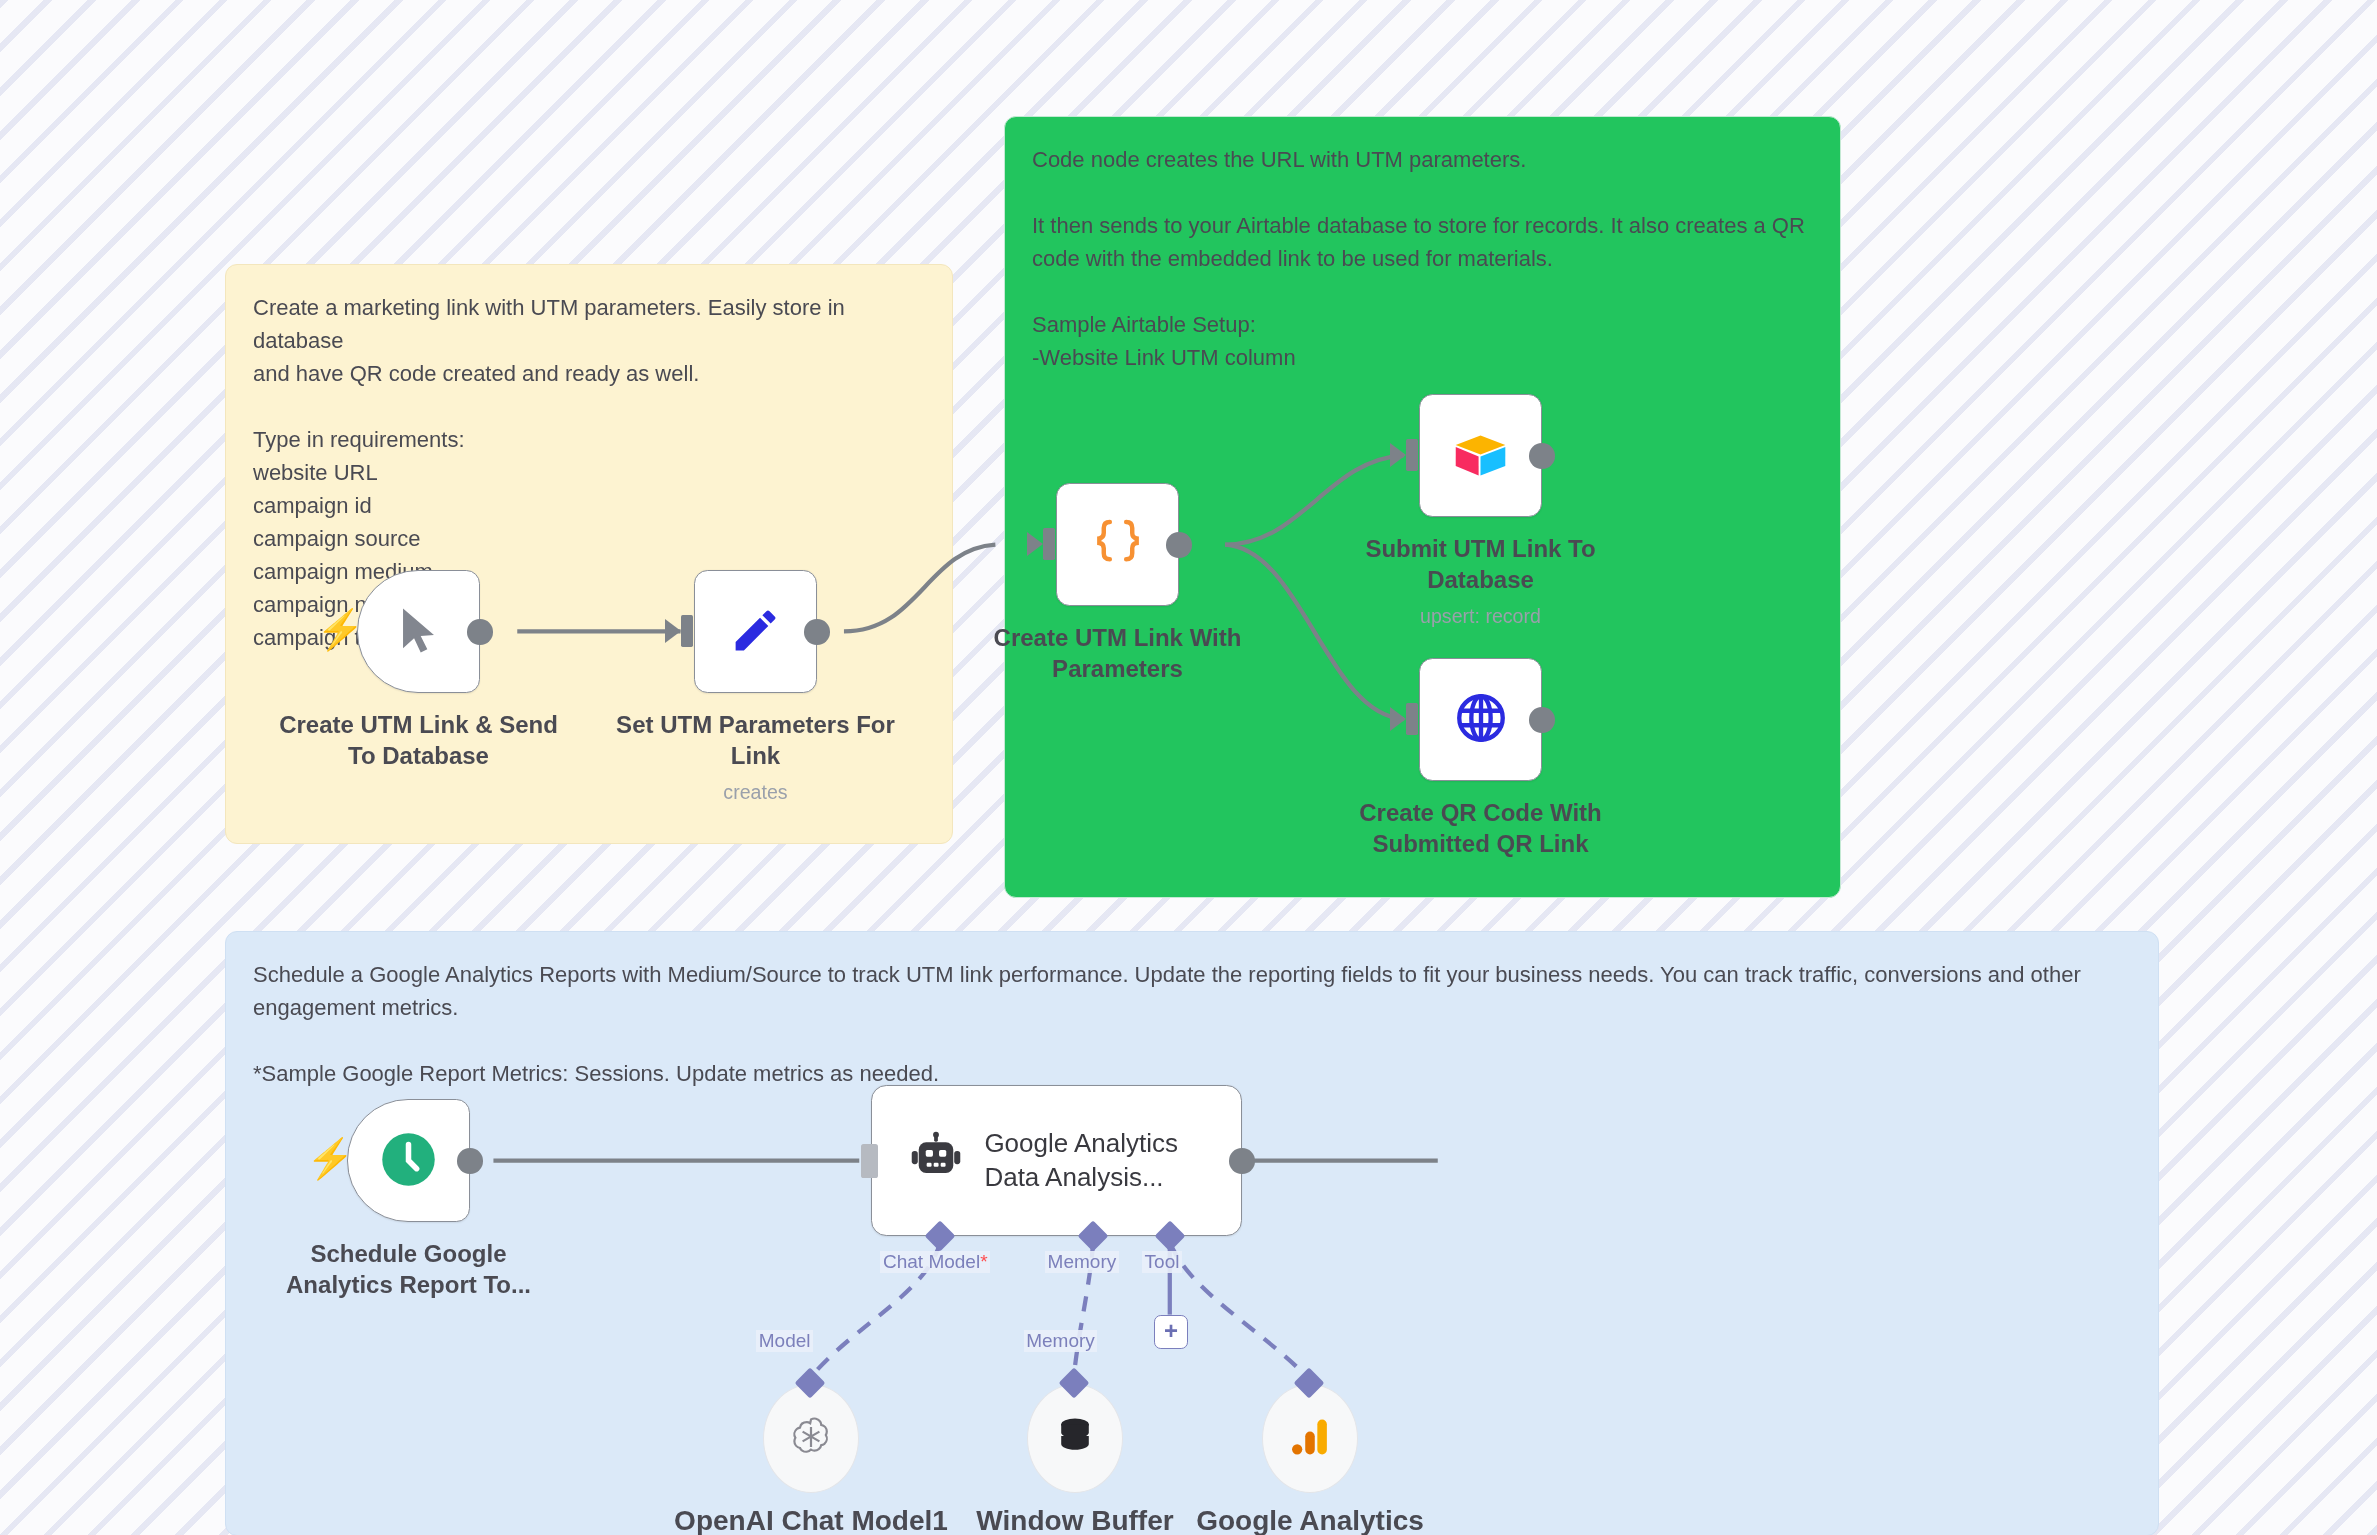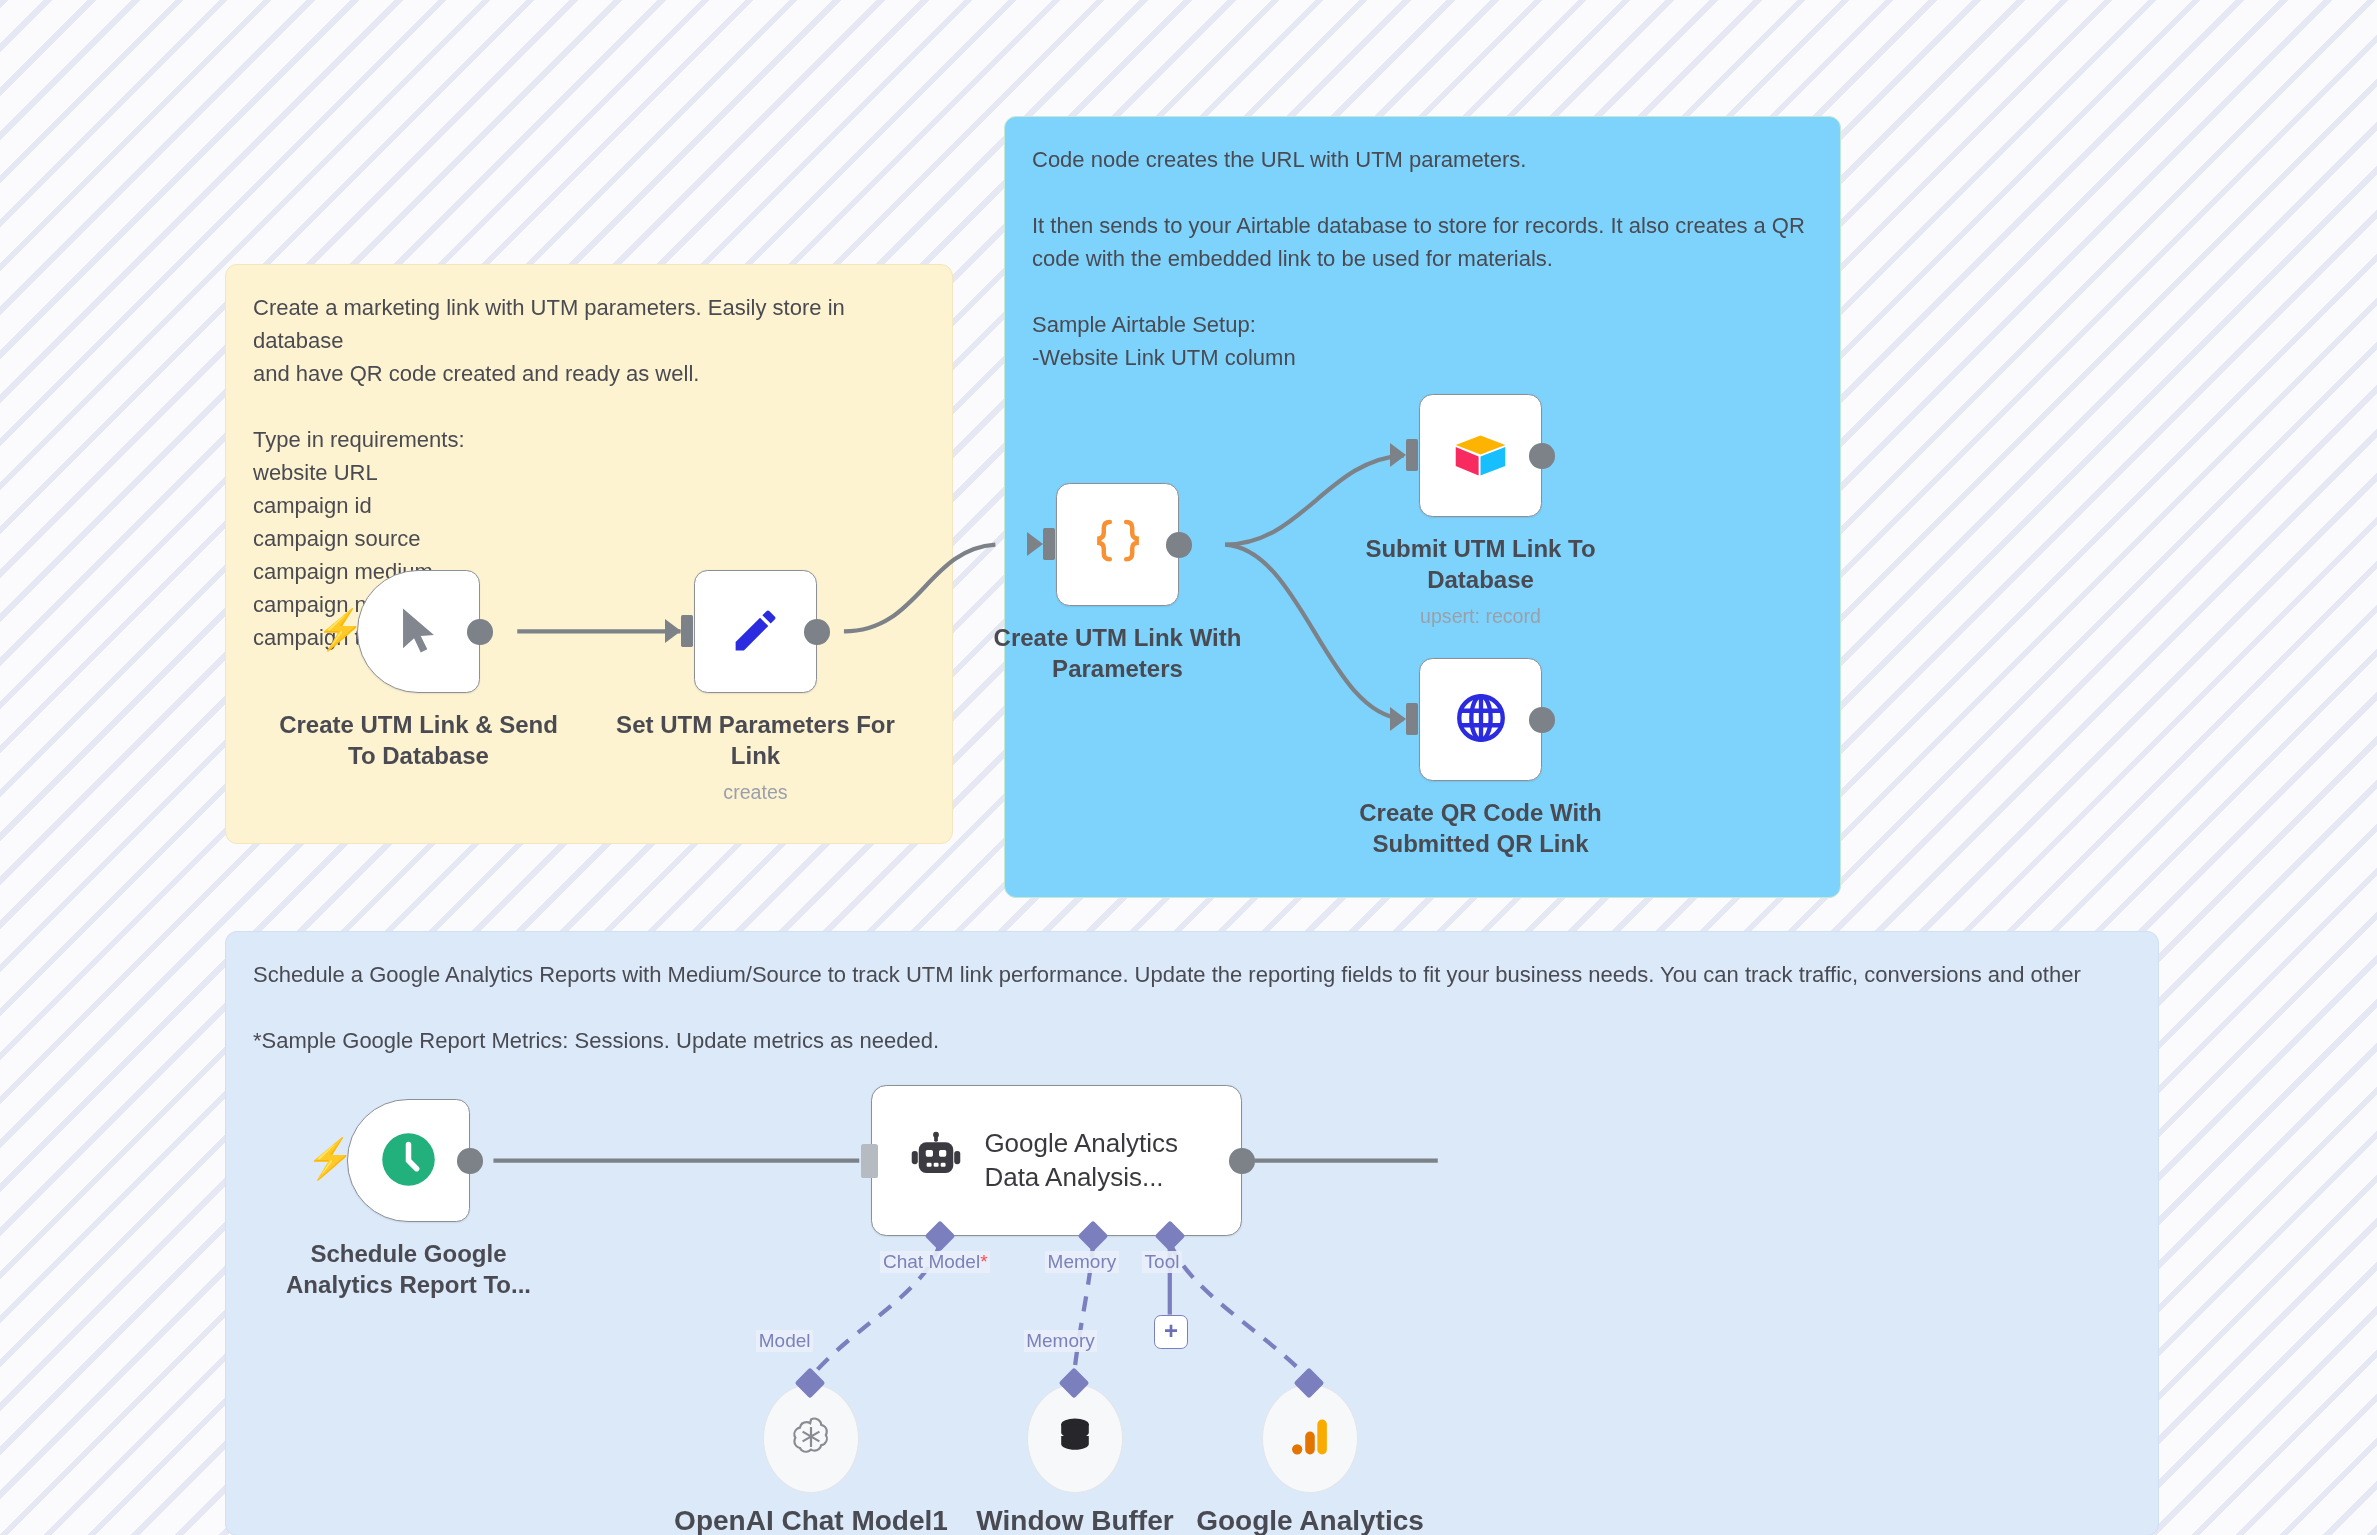--- a/index.html
+++ b/index.html
@@ -18,21 +18,21 @@
   .canvas{position:absolute;inset:0;}
 
   
   .sticky{position:absolute;border-radius:12px;box-sizing:border-box;
           padding:25.5px 27px;line-height:1.5;color:#4a4a52;}
   .sticky p{margin:0;}
   .sticky .blank{height:1.5em;}
   #note-yellow{left:225px;top:264px;width:728px;height:580px;
                background:#fdf3d1;border:0.9px solid #f3e6bd;font-size:22px;}
   #note-green{left:1004px;top:116px;width:837px;height:782px;
-              background:#7dd3fc;border:0.9px solid #c4e9d4;font-size:22px;}
+              background:#22c55e;border:0.9px solid #c4e9d4;font-size:22px;}
   #note-blue{left:225px;top:931px;width:1934px;height:605px;
              background:#dbe9f8;border:0.9px solid #cfe0f3;font-size:22px;}
 
   
   svg.wires{position:absolute;left:0;top:0;width:2377px;height:1536px;
             overflow:visible;pointer-events:none;}
 
   
   .node{position:absolute;}
   .nbox{
@@ -103,20 +103,21 @@
     <p class="blank"></p>
     <p>It then sends to your Airtable database to store for records. It also creates a QR</p>
     <p>code with the embedded link to be used for materials.</p>
     <p class="blank"></p>
     <p>Sample Airtable Setup:</p>
     <p>-Website Link UTM column</p>
   </div>
 
   <div class="sticky" id="note-blue">
     <p>Schedule a Google Analytics Reports with Medium/Source to track UTM link performance. Update the reporting fields to fit your business needs. You can track traffic, conversions and other</p>
+    <p>engagement metrics.</p>
     <p class="blank"></p>
     <p>*Sample Google Report Metrics: Sessions. Update metrics as needed.</p>
   </div>
 
   <svg class="wires" viewBox="0 0 2794 1805" width="2377" height="1536">
 
     <line x1="608" y1="742" x2="800" y2="742" stroke="#7d8289" stroke-width="5"></line>
 
     <path d="M 992 742 C 1080 742, 1090 645, 1170 640" fill="none" stroke="#7d8289" stroke-width="5"></path>
 

